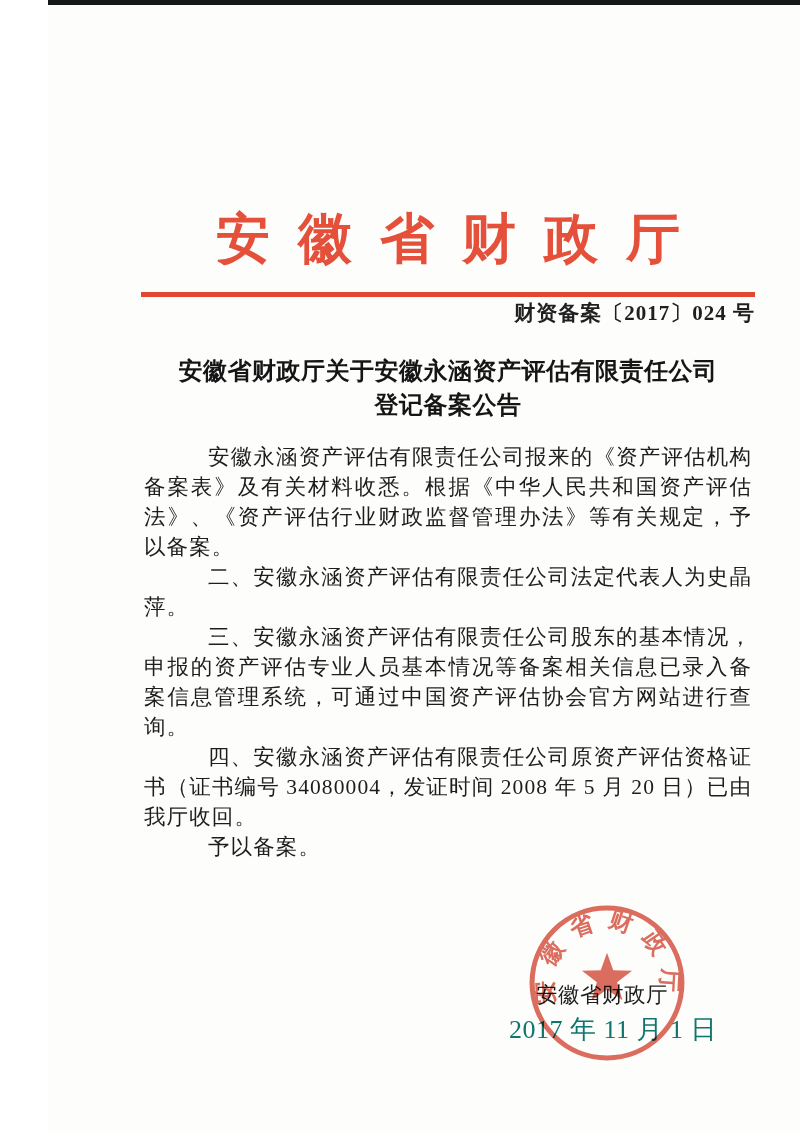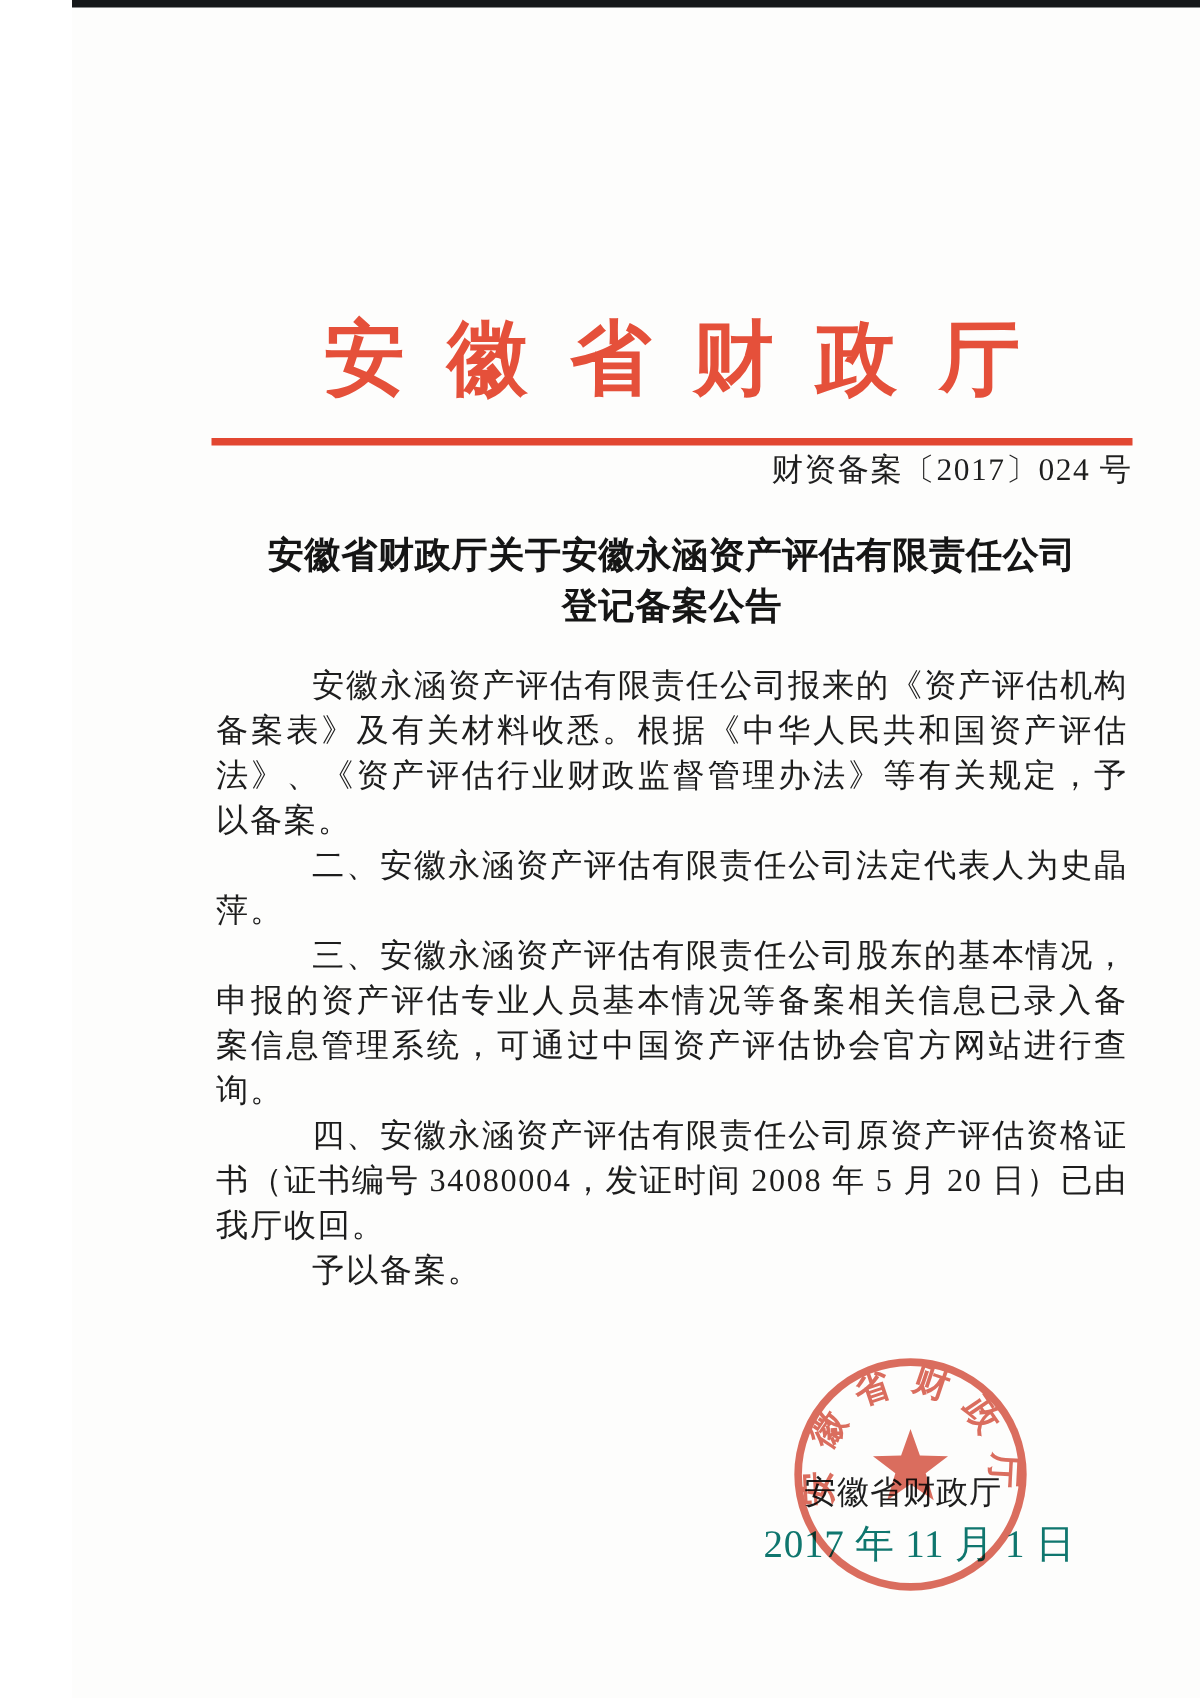--- a/index.html
+++ b/index.html
@@ -44,20 +44,21 @@
     width: 614px; height: 5px;
     background: #e24731;
   }
   .doc-number {
     position: absolute; top: 299px; left: 93px;
     width: 614px;
     text-align: right;
     font-size: 21px;
     color: #1f1f1f;
     letter-spacing: 1px;
+    font-weight: bold;
   }
   .doc-title {
     position: absolute; top: 354px; left: 0;
     width: 800px;
     text-align: center;
     font-size: 24px;
     line-height: 34px;
     font-weight: bold;
     color: #151515;
     letter-spacing: 0.5px;

